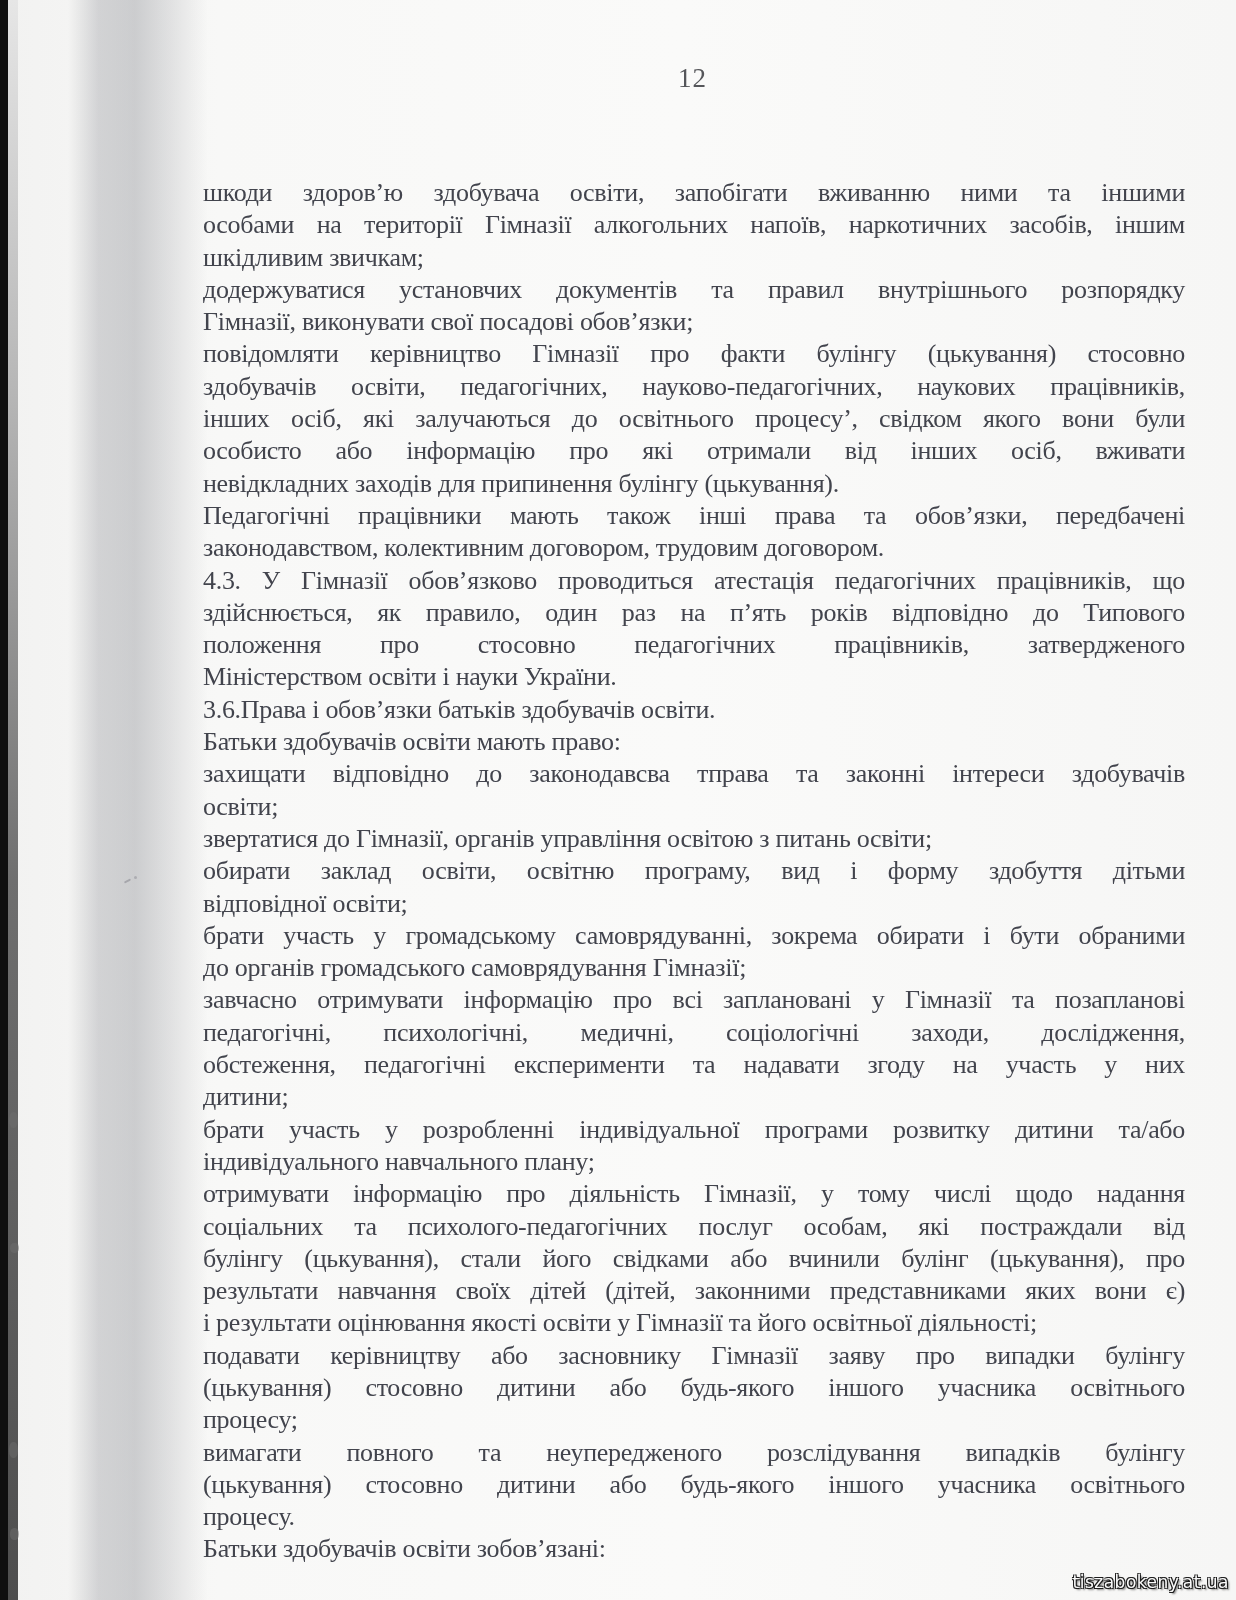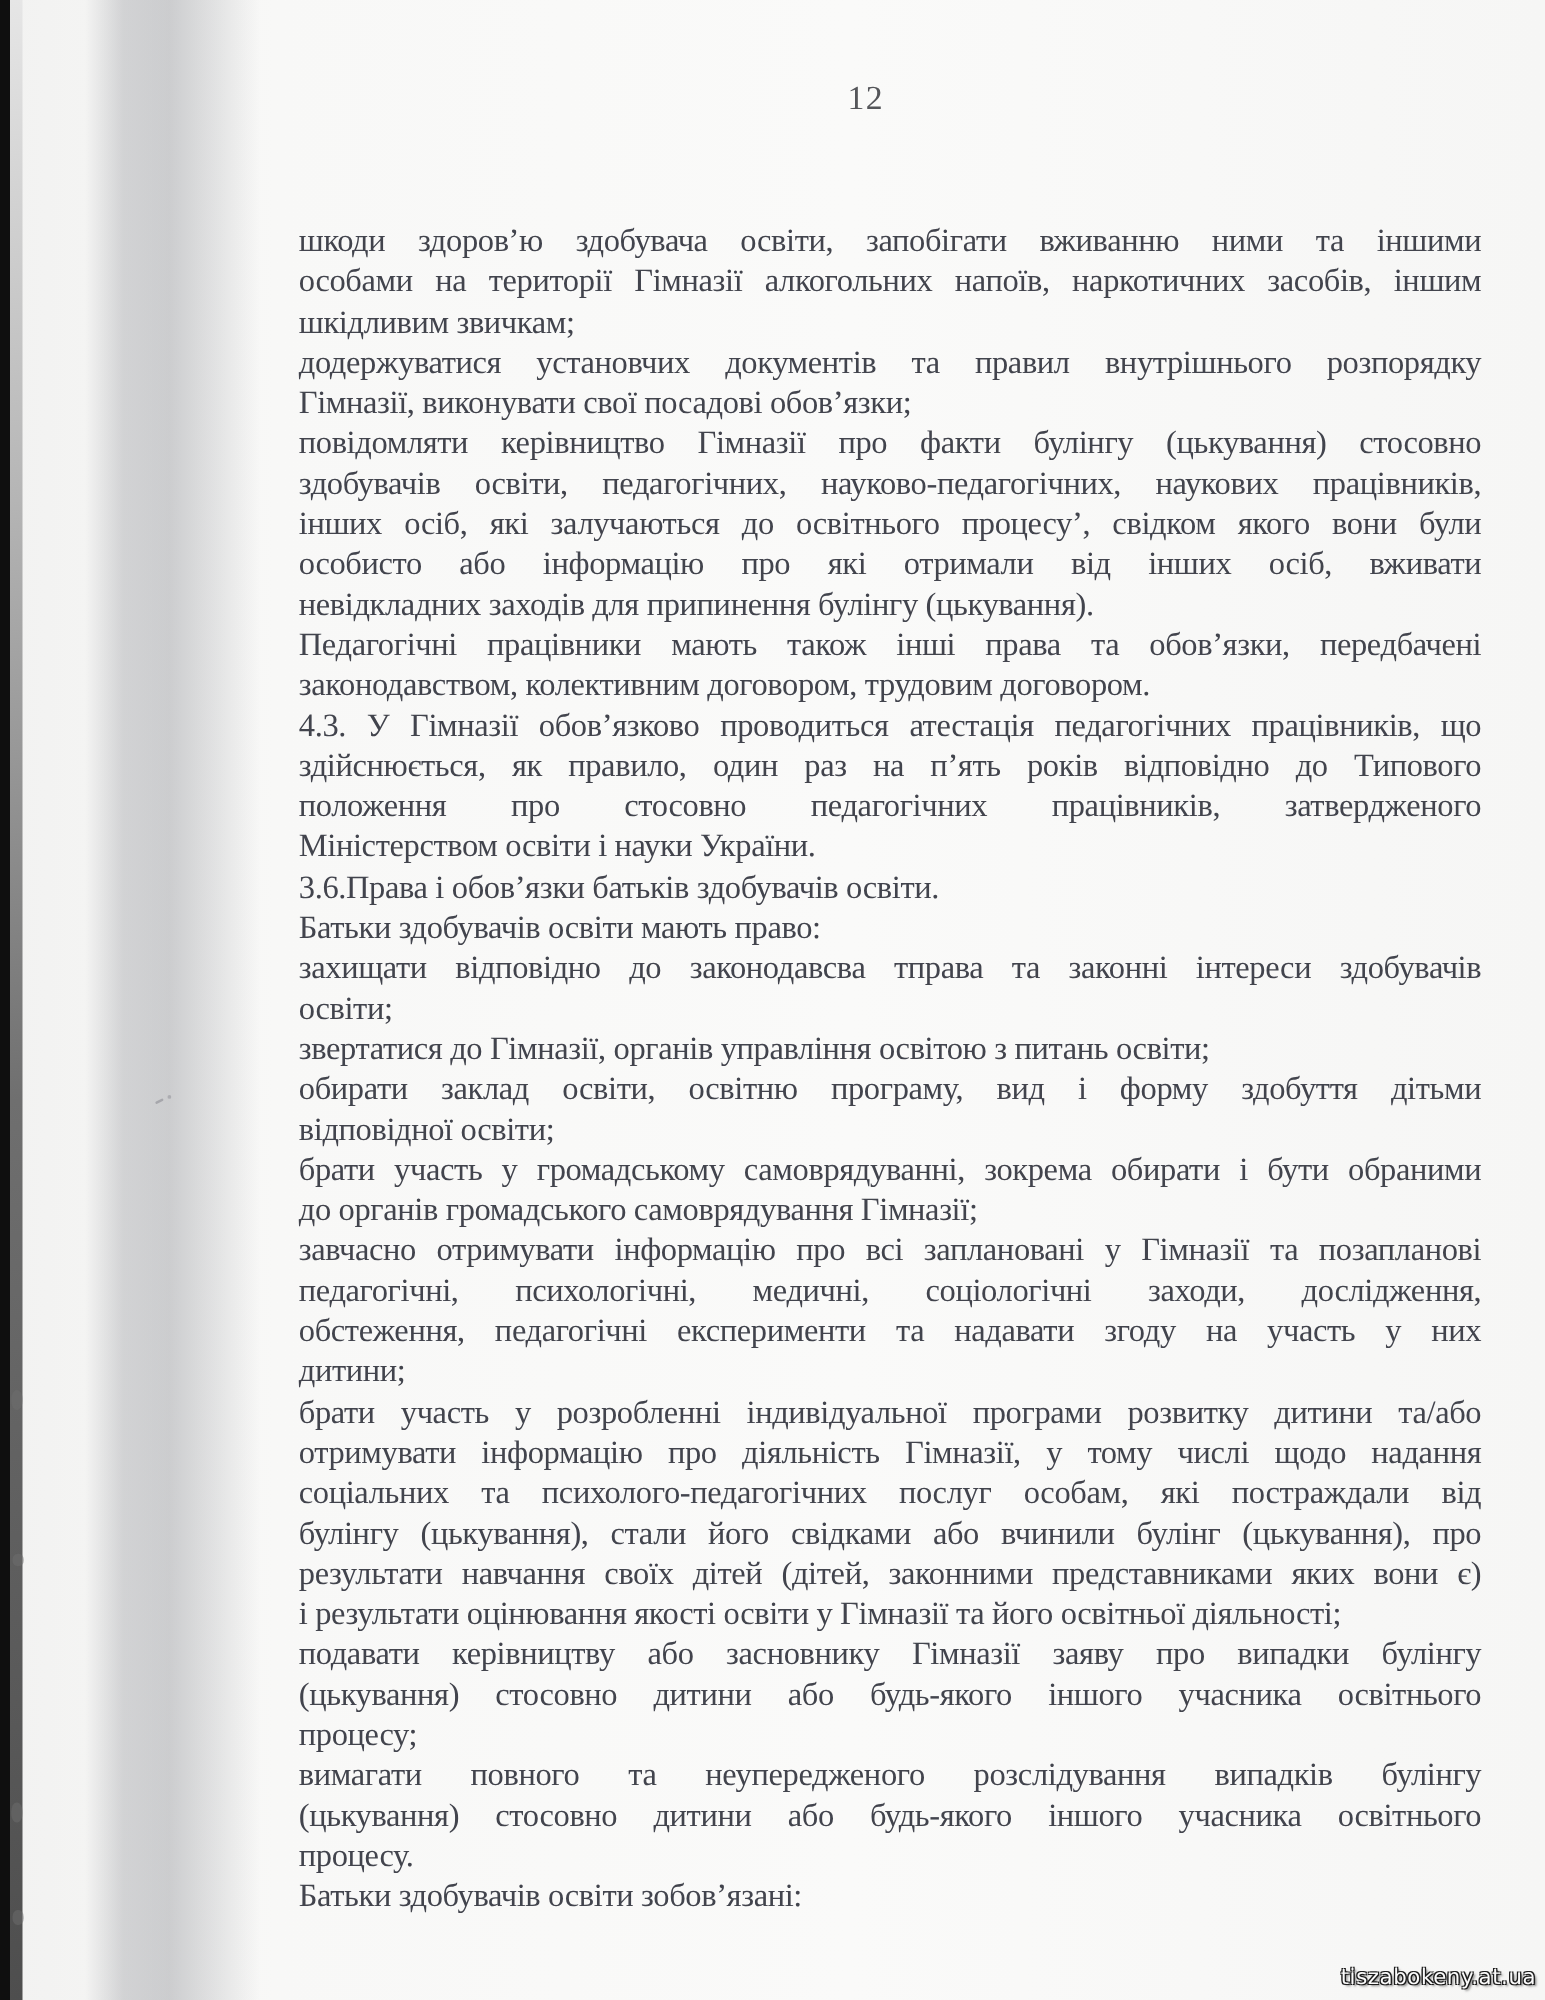--- a/index.html
+++ b/index.html
@@ -48,21 +48,21 @@
   .text-column {
     position: absolute;
     left: 203px; top: 177px;
     width: 982px;
     color: #42444d;
     font-size: 26px;
     line-height: 32.3px;
     letter-spacing: -0.3px;
   }
   .para { margin: 0; padding: 0; }
-  .tline { min-height: 32.3px; margin-left: 36px; }
+  .tline { min-height: 32.3px; }
   .jl { text-align: justify; text-align-last: justify; }
   .ll { text-align: right; text-align-last: left; }
   
   .pencil-mark {
     position: absolute; left: 124px; top: 876px; width: 14px; height: 8px;
     opacity: 0.75;
   }
   .pencil-mark::before {
     content: ""; position: absolute; left: 0; top: 4px; width: 7px; height: 2px;
     background: #9a9aa0; transform: rotate(-28deg); border-radius: 2px;
@@ -160,20 +160,21 @@
         <div class="tline ll">до органів громадського самоврядування Гімназії;</div>
       </div>
       <div class="para">
         <div class="tline jl">завчасно отримувати інформацію про всі заплановані у Гімназії та позапланові</div>
         <div class="tline jl">педагогічні, психологічні, медичні, соціологічні заходи, дослідження,</div>
         <div class="tline jl">обстеження, педагогічні експерименти та надавати згоду на участь у них</div>
         <div class="tline ll">дитини;</div>
       </div>
       <div class="para">
         <div class="tline jl">брати участь у розробленні індивідуальної програми розвитку дитини та/або</div>
+        <div class="tline ll">індивідуального навчального плану;</div>
       </div>
       <div class="para">
         <div class="tline jl">отримувати інформацію про діяльність Гімназії, у тому числі щодо надання</div>
         <div class="tline jl">соціальних та психолого-педагогічних послуг особам, які постраждали від</div>
         <div class="tline jl">булінгу (цькування), стали його свідками або вчинили булінг (цькування), про</div>
         <div class="tline jl">результати навчання своїх дітей (дітей, законними представниками яких вони є)</div>
         <div class="tline ll">і результати оцінювання якості освіти у Гімназії та його освітньої діяльності;</div>
       </div>
       <div class="para">
         <div class="tline jl">подавати керівництву або засновнику Гімназії заяву про випадки булінгу</div>

